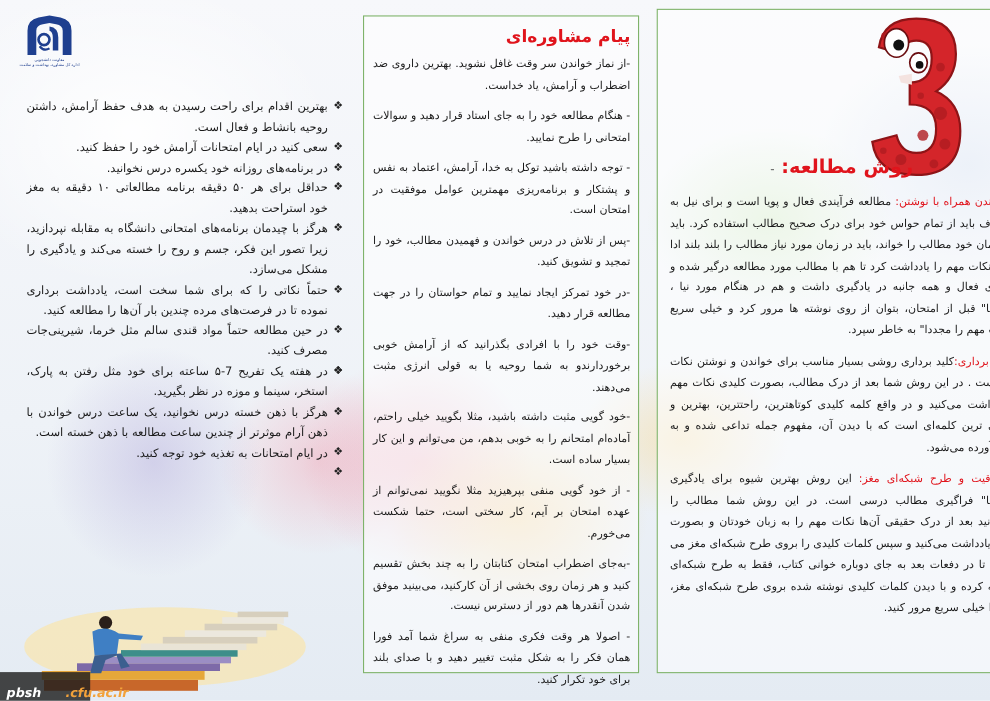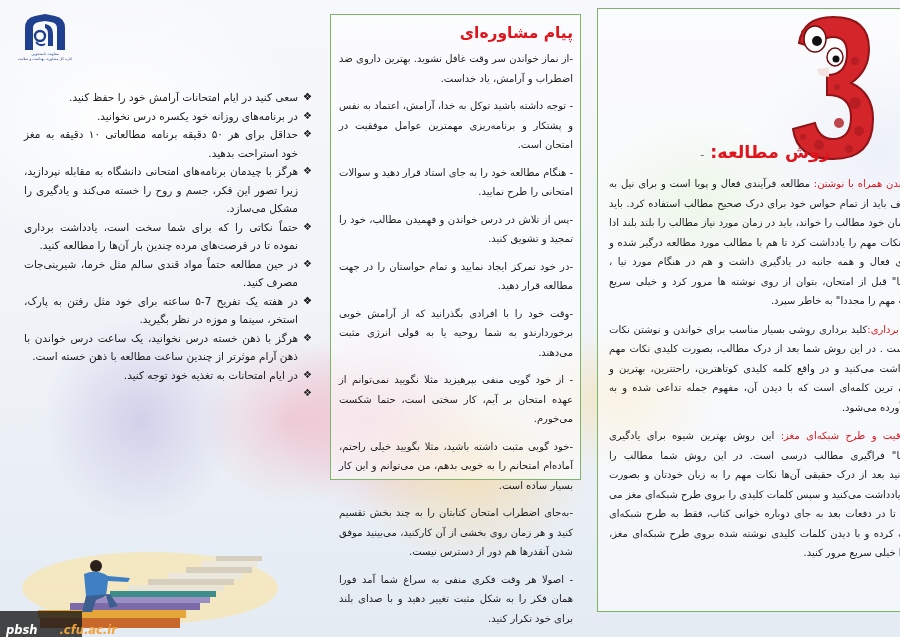--- a/index.html
+++ b/index.html
@@ -52,21 +52,21 @@
     font-family: "DejaVu Sans", sans-serif; font-weight: bold; font-style: italic; font-size: 11.5px;
   }
   .watermark .w1 { color: #ffffff; }
   .watermark .w2 { color: #f2a23a; margin-left: 22px; }
 
   
   .box {
     position: absolute; border: 1.5px solid #7fb36a; direction: rtl;
     background: rgba(255,255,255,0.55);
   }
-  .box-mid { left: 330px; top: 14px; width: 251px; height: 466px; padding: 6px 7px 0 8px; }
+  .box-mid { left: 330px; top: 14px; width: 251px; height: 598px; padding: 6px 7px 0 8px; }
   .box-right { left: 597px; top: 8px; width: 342px; height: 604px; padding: 0 10px 0 11px; }
 
   .mid-title {
     color: #e0141c; font-weight: bold; font-size: 15.5px; line-height: 24px; margin-bottom: 4px;
     text-align: right;
   }
   .mid-para {
     font-size: 10px; line-height: 19.5px; text-align: justify; margin-bottom: 8px;
   }
 
@@ -92,21 +92,21 @@
     <path d="M24 12 Q32 13 32 22 L32 34 L27 34 L27 22 Q27 17 24 16 Z" fill="#1f3f8f"></path>
     <circle cx="19" cy="24" r="5" fill="none" stroke="#1f3f8f" stroke-width="2.4"></circle>
     <path d="M15 30 Q19 35 24 32" fill="none" stroke="#1f3f8f" stroke-width="2"></path>
   </svg>
   <div class="cap1">معاونت دانشجویی</div>
   <div class="cap2">اداره کل مشاوره، بهداشت و سلامت</div>
 </div>
 
 <div class="left-col">
   <ul>
-    <li><span class="bullet">❖</span></li>
+    <li><span class="bullet">❖</span><span>بهترین اقدام برای راحت رسیدن به هدف حفظ آرامش، داشتن روحیه بانشاط و فعال است.</span></li>
     <li><span class="bullet">❖</span><span>سعی کنید در ایام امتحانات آرامش خود را حفظ کنید.</span></li>
     <li><span class="bullet">❖</span><span>در برنامه‌های روزانه خود یکسره درس نخوانید.</span></li>
     <li><span class="bullet">❖</span><span>حداقل برای هر ۵۰ دقیقه برنامه مطالعاتی ۱۰ دقیقه به مغز خود استراحت بدهید.</span></li>
     <li><span class="bullet">❖</span><span>هرگز با چیدمان برنامه‌های امتحانی دانشگاه به مقابله نپردازید، زیرا تصور این فکر، جسم و روح را خسته می‌کند و یادگیری را مشکل می‌سازد.</span></li>
     <li><span class="bullet">❖</span><span>حتماً نکاتی را که برای شما سخت است، یادداشت برداری نموده تا در فرصت‌های مرده چندین بار آن‌ها را مطالعه کنید.</span></li>
     <li><span class="bullet">❖</span><span>در حین مطالعه حتماً مواد قندی سالم مثل خرما، شیرینی‌جات مصرف کنید.</span></li>
     <li><span class="bullet">❖</span></li>
     <li><span class="bullet">❖</span><span>در هفته یک تفریح 7-۵ ساعته برای خود مثل رفتن به پارک، استخر، سینما و موزه در نظر بگیرید.</span></li>
     <li><span class="bullet">❖</span><span>هرگز با ذهن خسته درس نخوانید، یک ساعت درس خواندن با ذهن آرام موثرتر از چندین ساعت مطالعه با ذهن خسته است.</span></li>
     <li><span class="bullet">❖</span><span>در ایام امتحانات به تغذیه خود توجه کنید.</span></li>
@@ -137,27 +137,27 @@
 </svg>
 
 <div class="watermark">
   <span class="w1">pbsh</span>
     <span class="w2">.cfu.ac.ir</span>
 </div>
 
 <div class="box box-mid">
   <div class="mid-title">پیام مشاوره‌ای</div>
   <p class="mid-para">-از نماز خواندن سر وقت غافل نشوید. بهترین داروی ضد اضطراب و آرامش، یاد خداست.</p>
+  <p class="mid-para">- هنگام مطالعه خود را به جای استاد قرار دهید و سوالات امتحانی را طرح نمایید.</p>
   <p class="mid-para">- توجه داشته باشید توکل به خدا، آرامش، اعتماد به نفس و پشتکار و برنامه‌ریزی مهمترین عوامل موفقیت در امتحان است.</p>
-  <p class="mid-para">- هنگام مطالعه خود را به جای استاد قرار دهید و سوالات امتحانی را طرح نمایید.</p>
   <p class="mid-para">-پس از تلاش در درس خواندن و فهمیدن مطالب، خود را تمجید و تشویق کنید.</p>
   <p class="mid-para">-در خود تمرکز ایجاد نمایید و تمام حواستان را در جهت مطالعه قرار دهید.</p>
   <p class="mid-para">-وقت خود را با افرادی بگذرانید که از آرامش خوبی برخوردارندو به شما روحیه یا به قولی انرژی مثبت می‌دهند.</p>
+  <p class="mid-para">-خود گویی مثبت داشته باشید، مثلا بگویید خیلی راحتم، آماده‌ام امتحانم را به خوبی بدهم، من می‌توانم و این کار بسیار ساده است.</p>
   <p class="mid-para">- از خود گویی منفی بپرهیزید مثلا نگویید نمی‌توانم از عهده امتحان بر آیم، کار سختی است، حتما شکست می‌خورم.</p>
-  <p class="mid-para">-خود گویی مثبت داشته باشید، مثلا بگویید خیلی راحتم، آماده‌ام امتحانم را به خوبی بدهم، من می‌توانم و این کار بسیار ساده است.</p>
   <p class="mid-para">-به‌جای اضطراب امتحان کتابتان را به چند بخش تقسیم کنید و هر زمان روی بخشی از آن کارکنید، می‌بینید موفق شدن آنقدرها هم دور از دسترس نیست.</p>
   <p class="mid-para">- اصولا هر وقت فکری منفی به سراغ شما آمد فورا همان فکر را به شکل مثبت تغییر دهید و با صدای بلند برای خود تکرار کنید.</p>
 </div>
 
 <div class="box box-right">
   <div class="digit-wrap">
     <svg viewBox="0 0 86 150">
       <path d="M10 30 Q14 4 44 4 Q80 4 80 36 Q80 58 62 70 Q84 80 84 106 Q84 146 44 146 Q8 146 4 116 L26 110 Q30 126 44 126 Q62 126 62 104 Q62 82 38 82 L38 62 Q58 62 58 40 Q58 24 44 24 Q32 24 30 36 Z" fill="#d4252a" stroke="#8e1417" stroke-width="2"></path>
       <g fill="#b01c21" opacity="0.8">
         <circle cx="66" cy="90" r="6"></circle>

